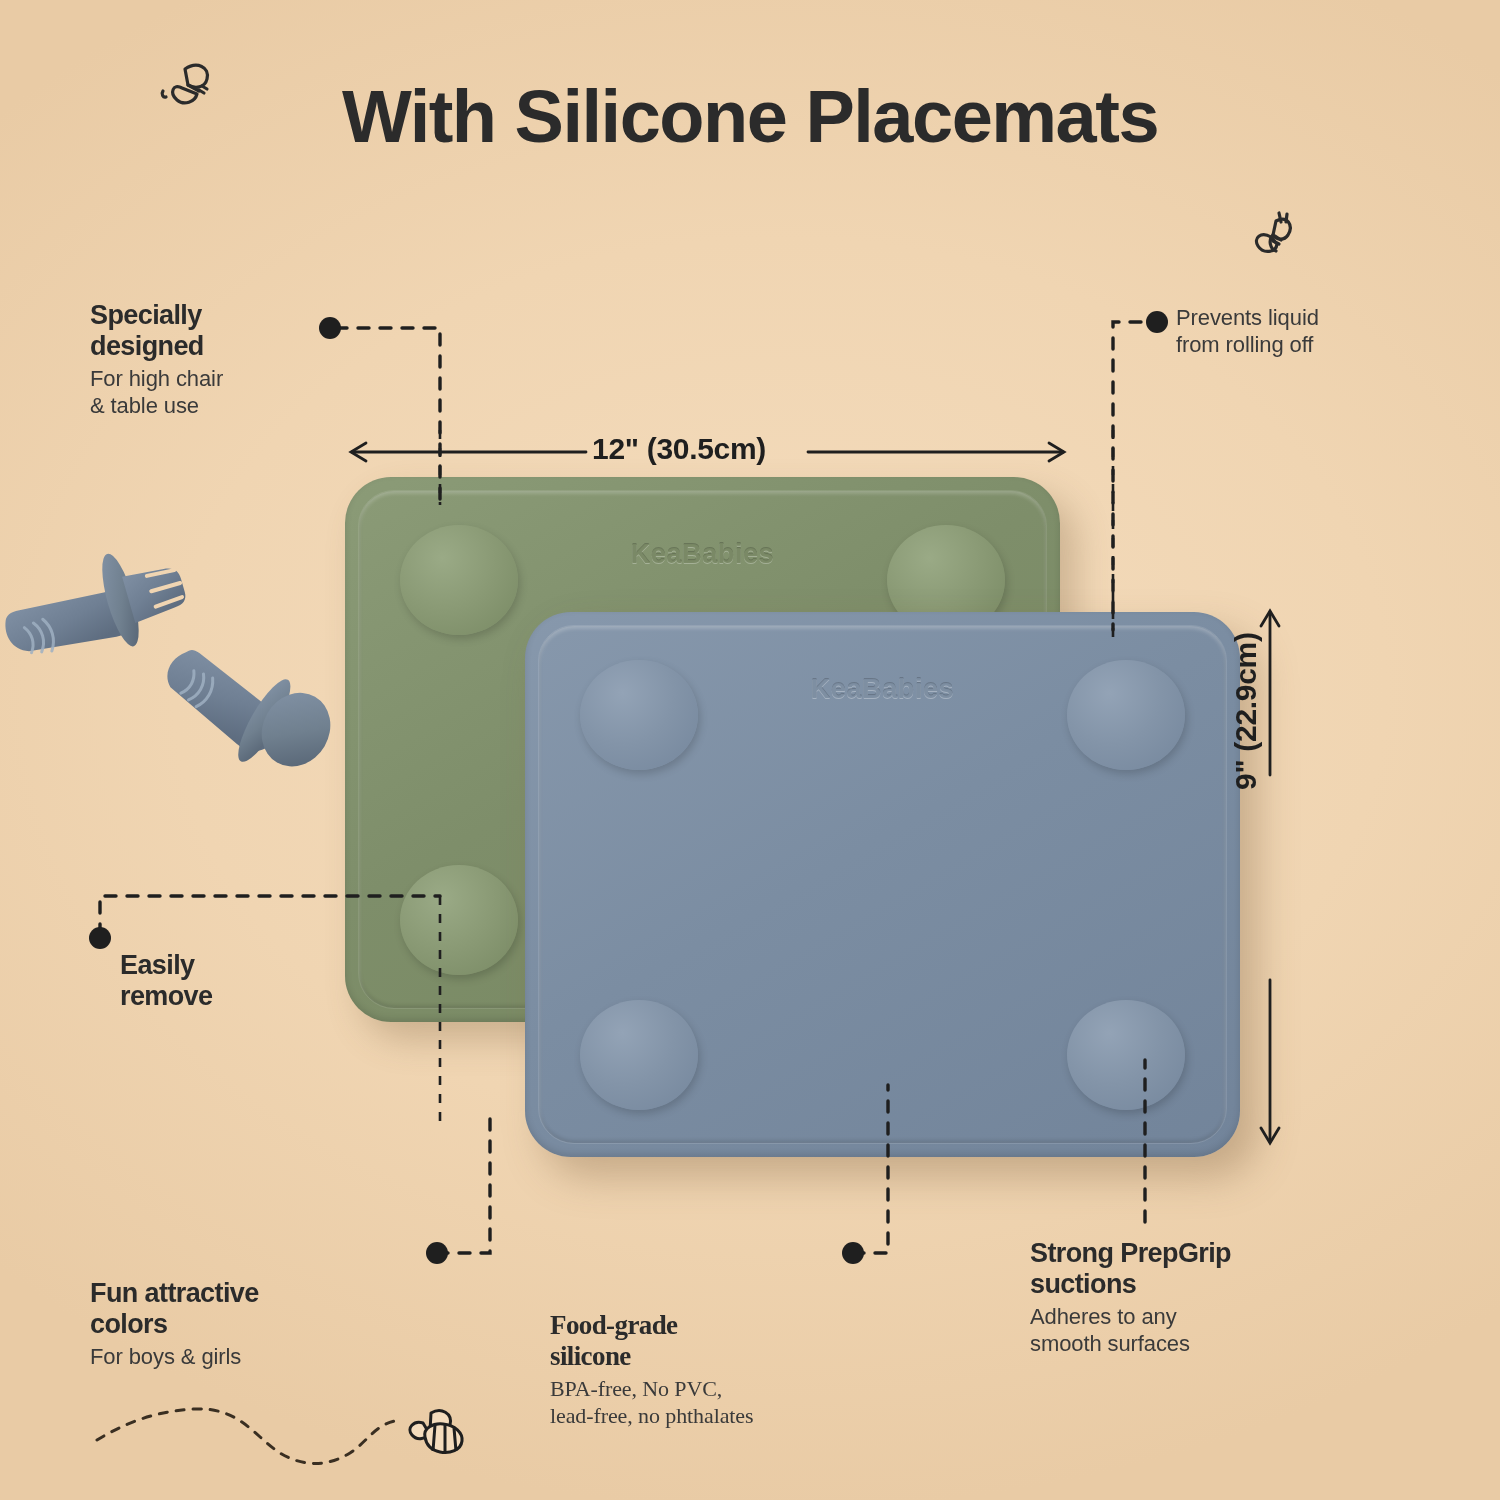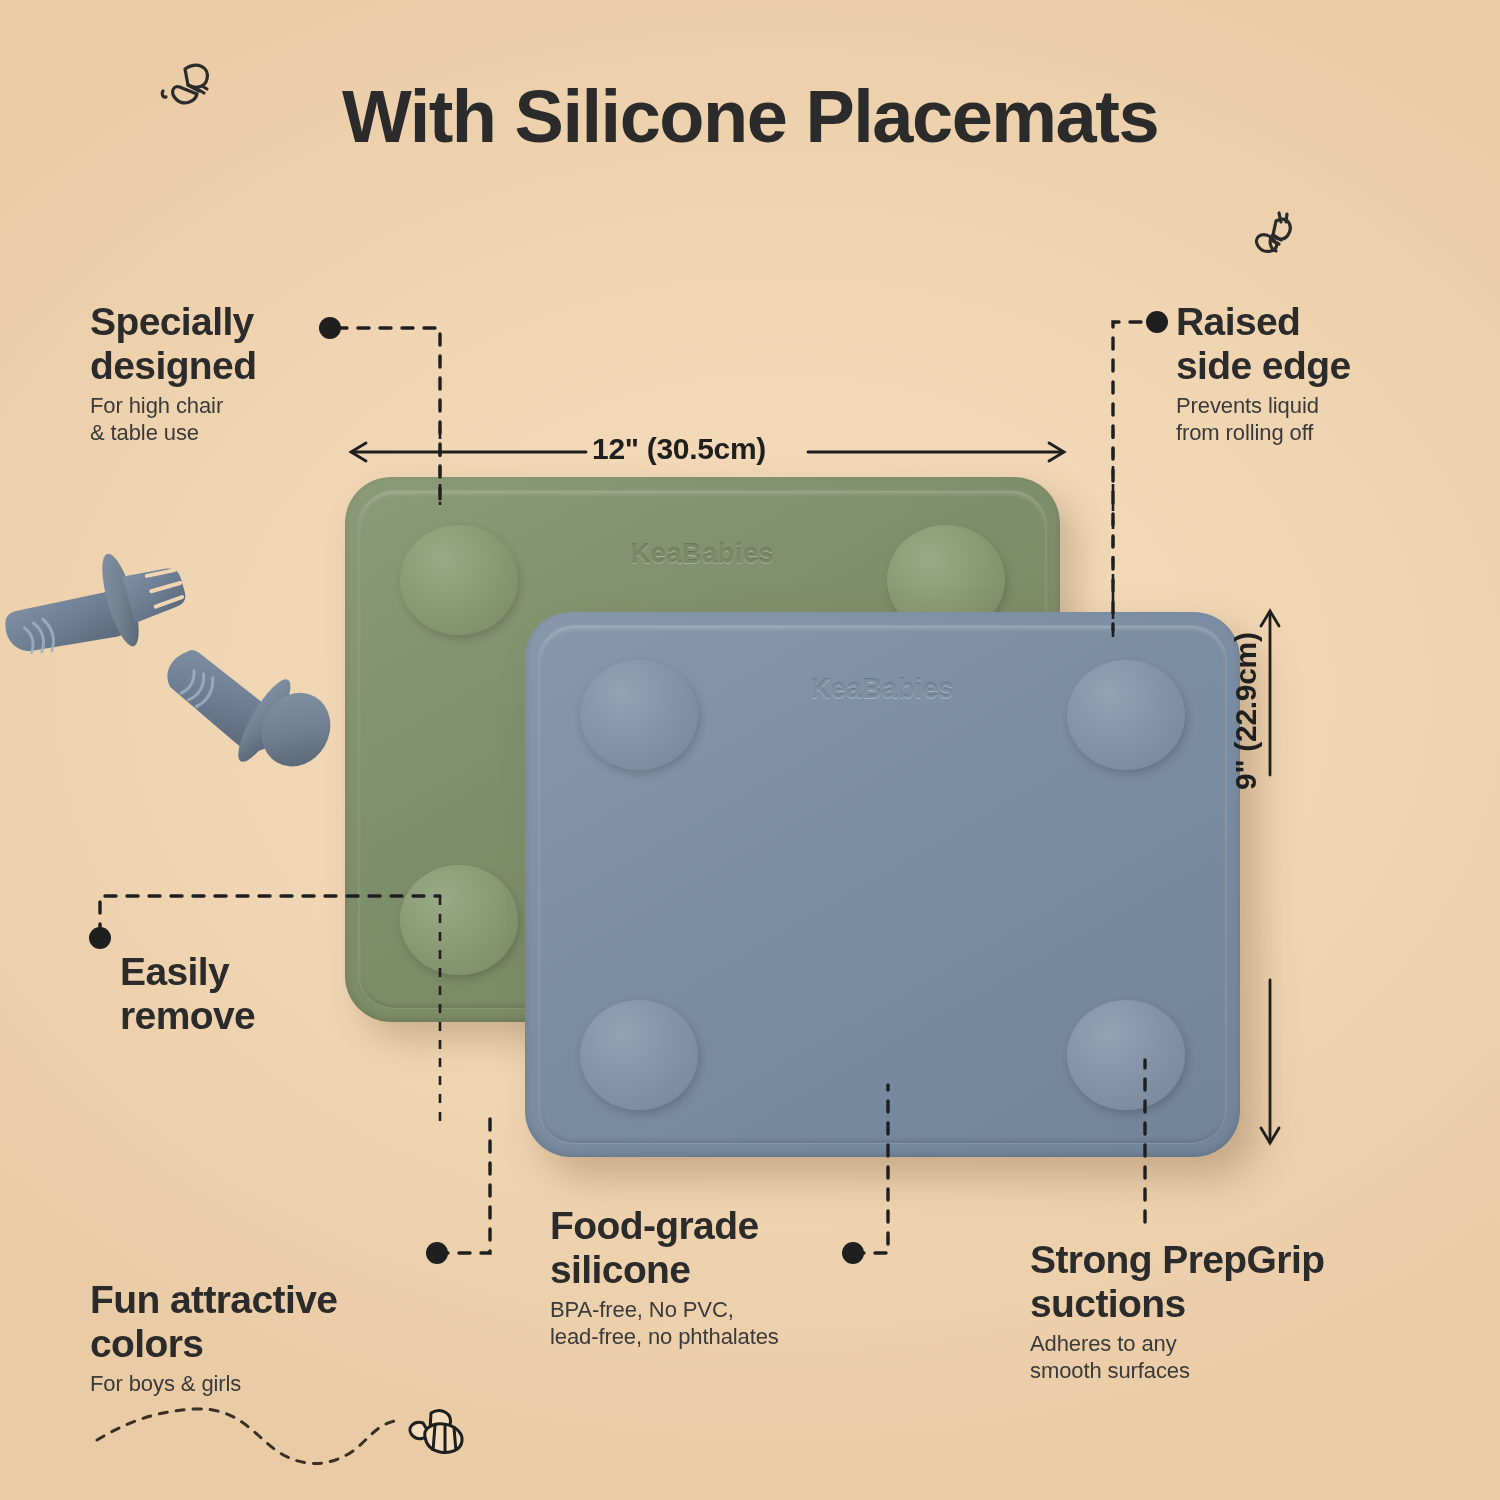--- a/index.html
+++ b/index.html
@@ -49,42 +49,42 @@
 
   
   .doodle { position: absolute; }
   #butterfly-top { left: 155px; top: 55px; }
   #butterfly-sub { left: 1242px; top: 205px; }
   #bee-trail { left: 95px; top: 1395px; }
 
   
   .callout { position: absolute; }
   .c-head {
-    font-size: 39px;
+    font-size: 27px;
     font-weight: bold;
     color: #2b2b2b;
     line-height: 1.13;
     letter-spacing: -0.6px;
     white-space: pre-line;
   }
   .c-sub {
     font-size: 22px;
     font-weight: normal;
     color: #3a3a3a;
     line-height: 1.24;
     letter-spacing: -0.1px;
     margin-top: 4px;
     white-space: pre-line;
   }
 
   #callout-specially   { left: 90px;  top: 300px;  width: 330px; }
   #callout-raised      { left: 1176px;top: 300px;  width: 300px; }
   #callout-easily      { left: 90px;  top: 950px;  width: 330px; margin-left: 30px; }
   #callout-fun         { left: 90px;  top: 1278px; width: 370px; }
-  #callout-food        { left: 550px; top: 1204px; width: 420px; }
+  #callout-food        { left: 550px; top: 1310px; width: 420px; font-family: Liberation Serif, serif; }
   #callout-strong      { left: 1030px;top: 1238px; width: 430px; }
 
   
   #connectors {
     position: absolute;
     left: 0; top: 0;
     width: 1500px; height: 1500px;
     pointer-events: none;
   }
 
@@ -363,22 +363,20 @@
   <div id="dim-h-label">9" (22.9cm)</div>
 
   <div class="callout" id="callout-specially">
     <div class="c-head">Specially
 designed</div>
     <div class="c-sub">For high chair
 &amp; table use</div>
   </div>
 
   <div class="callout" id="callout-raised">
-    <div class="c-head">Raised
-side edge</div>
     <div class="c-sub">Prevents liquid
 from rolling off</div>
   </div>
 
   <div class="callout" id="callout-easily">
     <div class="c-head">Easily
 remove</div>
   </div>
 
   <div class="callout" id="callout-fun">

